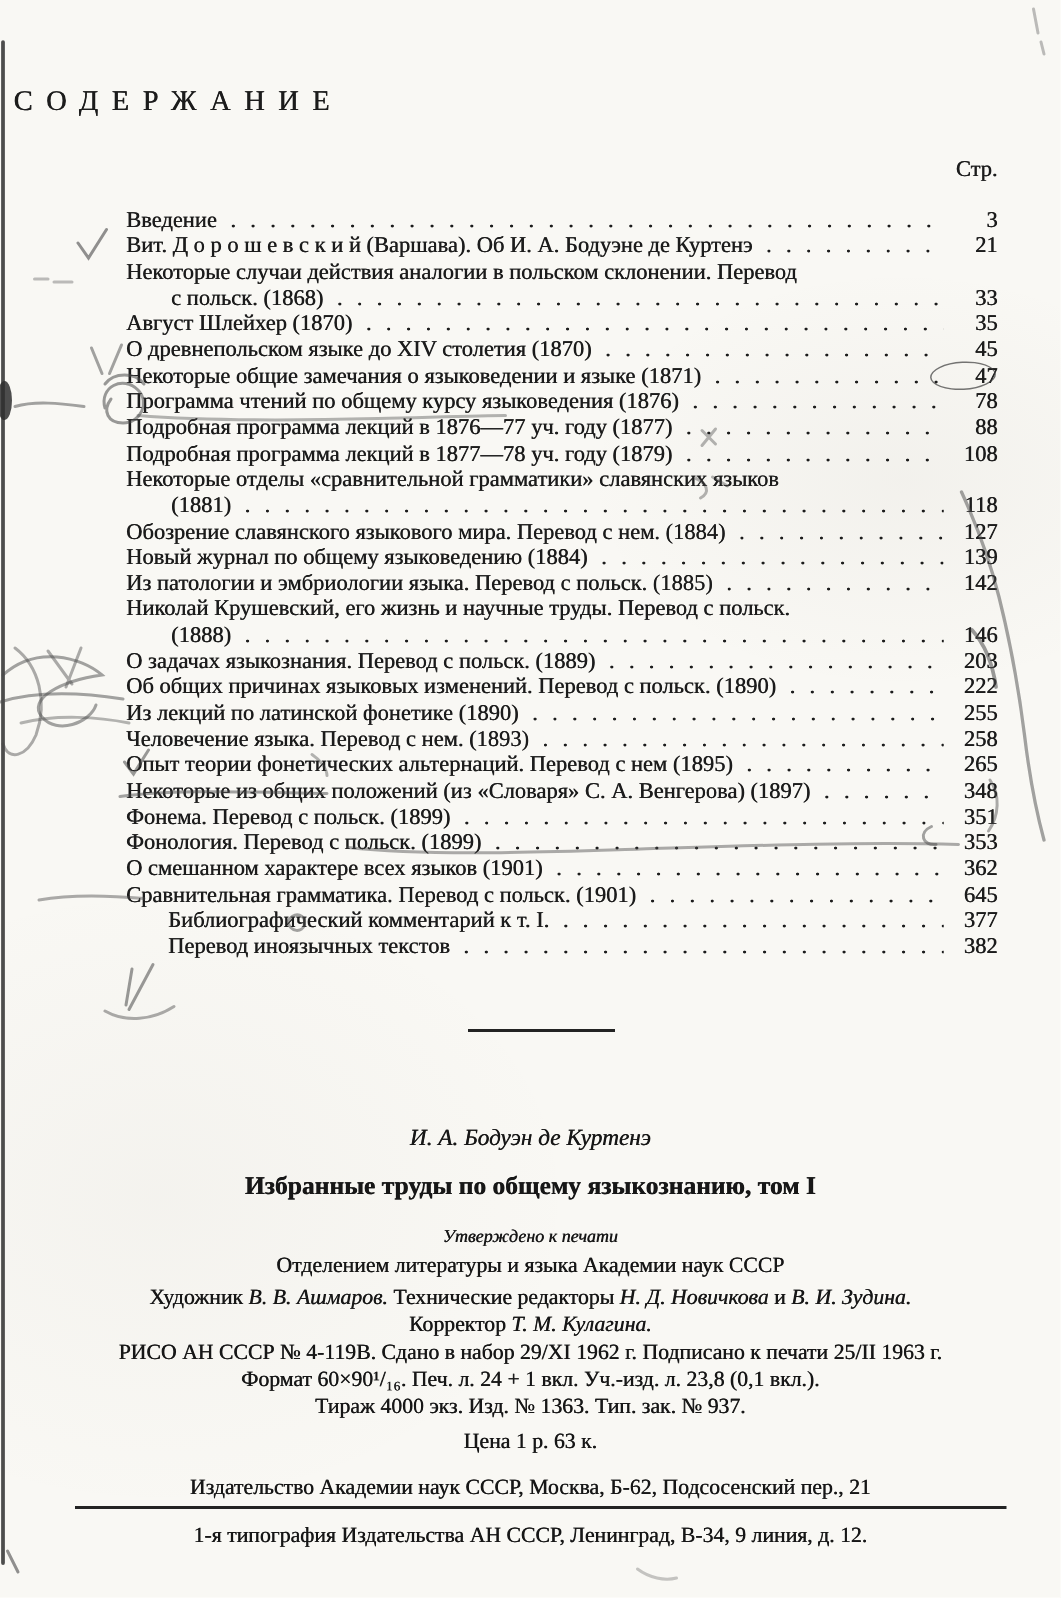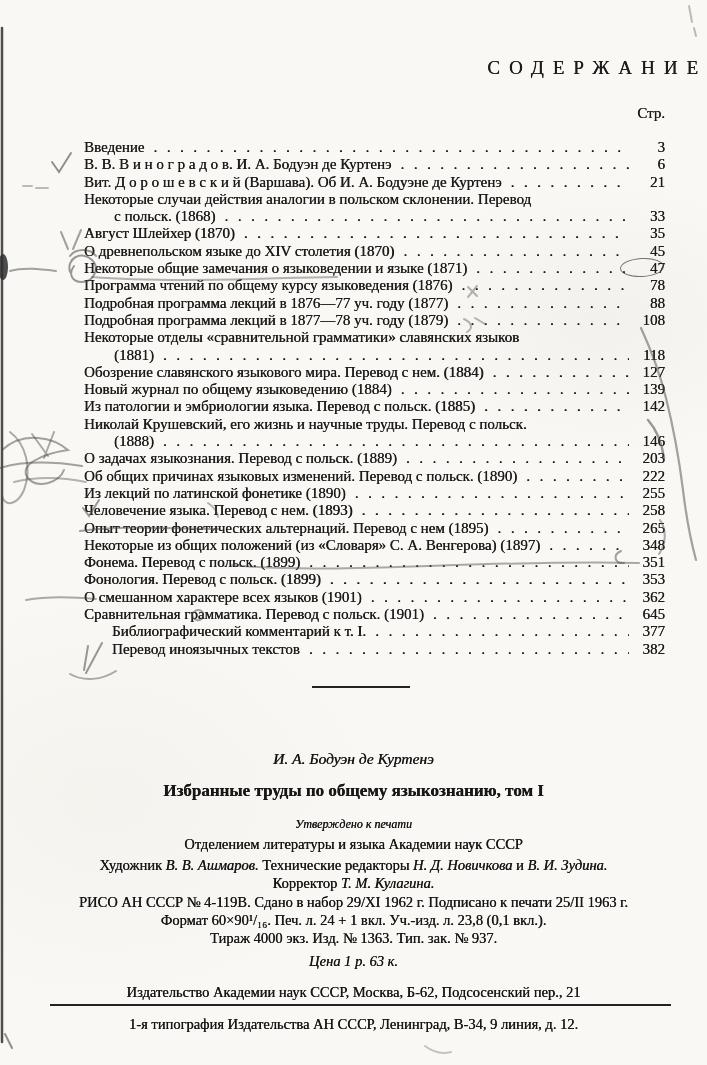--- a/index.html
+++ b/index.html
@@ -11,21 +11,21 @@
       radial-gradient(ellipse 400px 300px at 15% 75%, rgba(120,110,95,0.04), transparent 70%),
       #f9f8f4;
     font-family:"Liberation Serif","DejaVu Serif",serif;
     color:#1c1c1c;
     overflow:hidden;
   }
   .page *{text-shadow:0.3px 0 0 currentColor;}
 
   .doc-title{
     position:absolute;top:57px;left:0;right:0;
-    text-align:right;font-size:19px;letter-spacing:9px;padding-left:9px;
+    text-align:left;font-size:19px;letter-spacing:9px;padding-left:9px;
     font-weight:normal;
   }
   .page-col-header{
     position:absolute;top:105px;right:42px;font-size:15px;
   }
 
   .toc{
     position:absolute;top:139px;left:84px;right:42px;
     font-size:15px;line-height:17.3px;
   }
@@ -51,45 +51,40 @@
   .col{position:absolute;left:0;right:0;text-align:center;color:#171717;}
   .c-author{top:750px;font-style:italic;font-size:15.5px;}
   .c-book{top:781px;font-weight:bold;font-size:17px;}
   .c-app1{top:817px;font-style:italic;font-size:12px;}
   .c-app2{top:836px;font-size:14.5px;}
   .c-staff{top:857px;font-size:14.5px;}
   .c-corr{top:875px;font-size:14.5px;}
   .c-riso{top:894px;font-size:14.5px;}
   .c-format{top:912px;font-size:14.5px;}
   .c-tirazh{top:930px;font-size:14.5px;}
-  .c-price{top:953px;font-style:italic;font-size:14.5px;}
+  .c-price{top:953px;font-size:14.5px;}
   .c-publisher{top:984px;font-size:14.5px;}
   .c-printer{top:1016px;font-size:14.5px;}
   .c-staff i,.c-corr i{font-style:italic;margin-top:24px;}
 
   .marks{position:absolute;inset:0;pointer-events:none;}
 </style>
 </head>
 <body>
 
 <div class="page">
 
   <div class="doc-title">СОДЕРЖАНИЕ</div>
   <div class="page-col-header">Стр.</div>
 
   <div class="toc">
     <div class="row">
         <span class="t">Введение</span>
         <span class="dots"></span>
         <span class="pg">3</span>
-      </div>
-    <div class="row">
-        <span class="t">В. В. В и н о г р а д о в. И. А. Бодуэн де Куртенэ</span>
-        <span class="dots"></span>
-        <span class="pg">6</span>
       </div>
     <div class="row">
         <span class="t">Вит. Д о р о ш е в с к и й (Варшава). Об И. А. Бодуэне де Куртенэ</span>
         <span class="dots"></span>
         <span class="pg">21</span>
       </div>
     <div class="row">
         <span class="t">Некоторые случаи действия аналогии в польском склонении. Перевод</span>
       </div>
     <div class="row cont">

